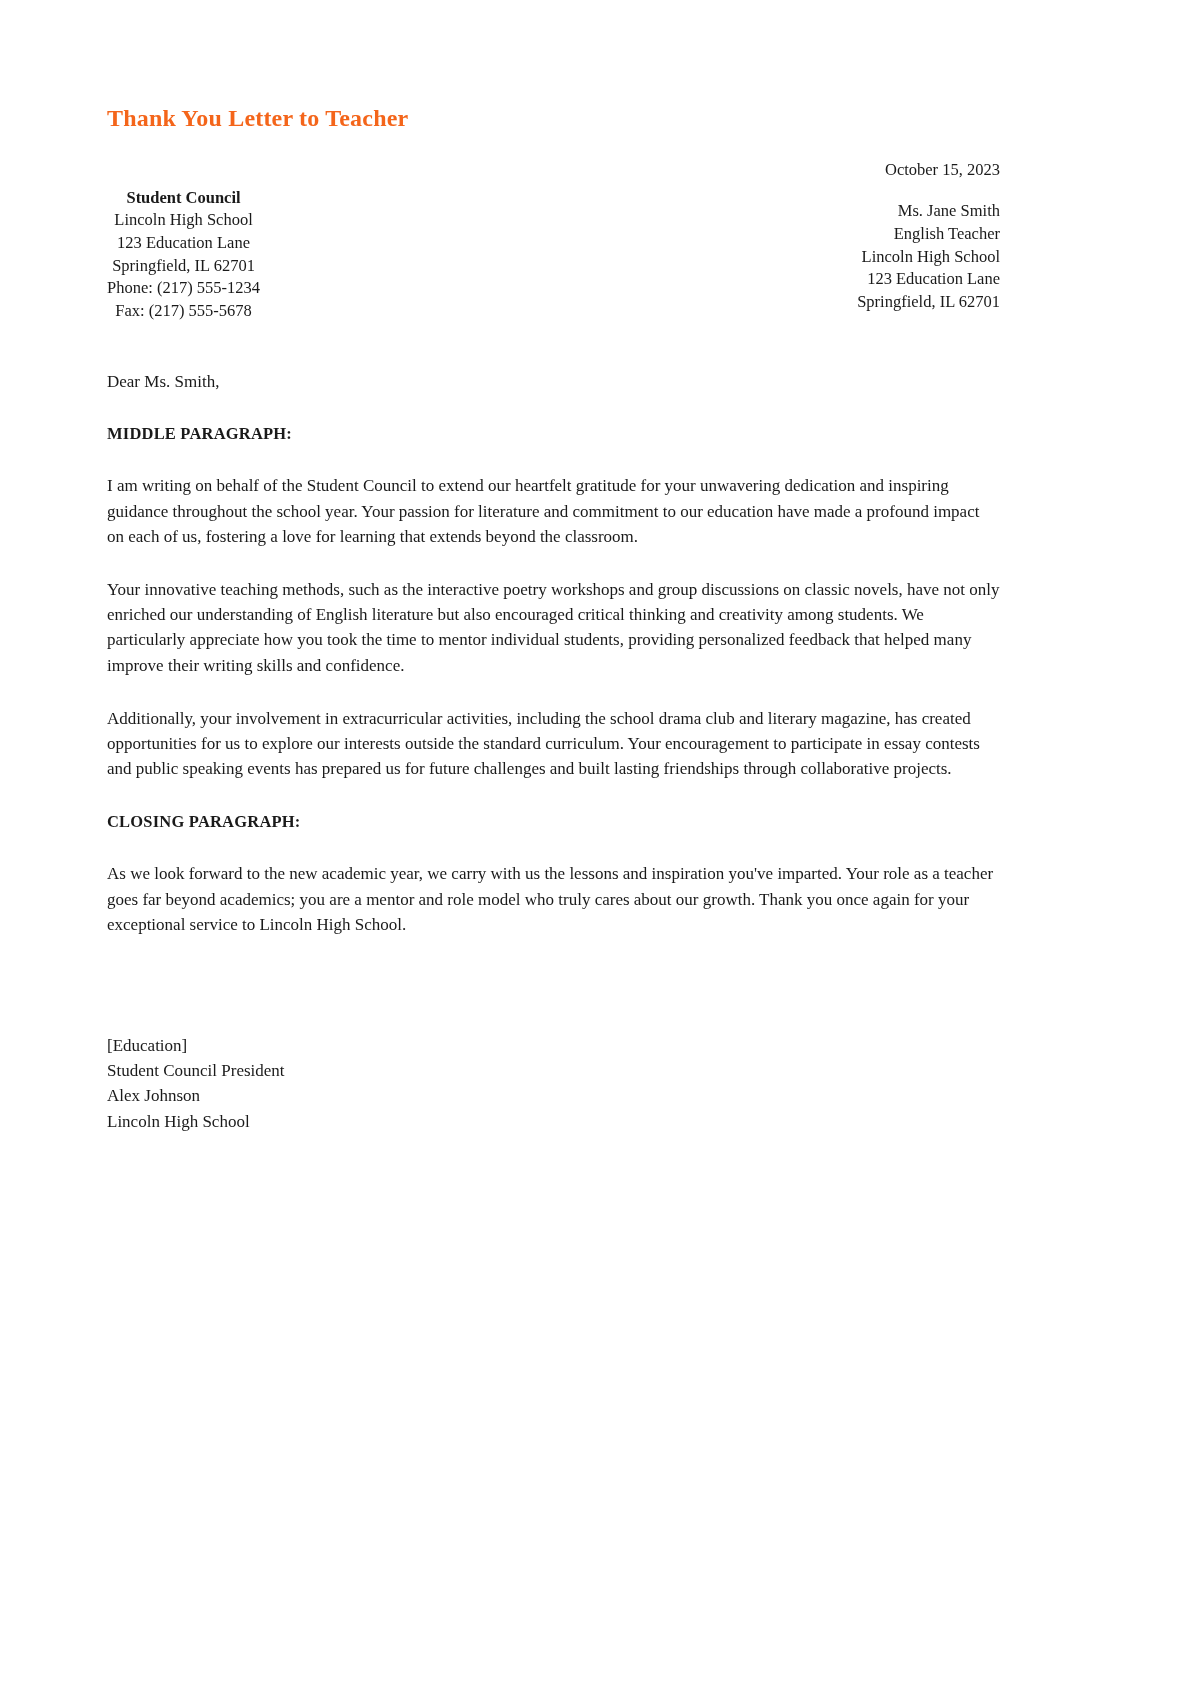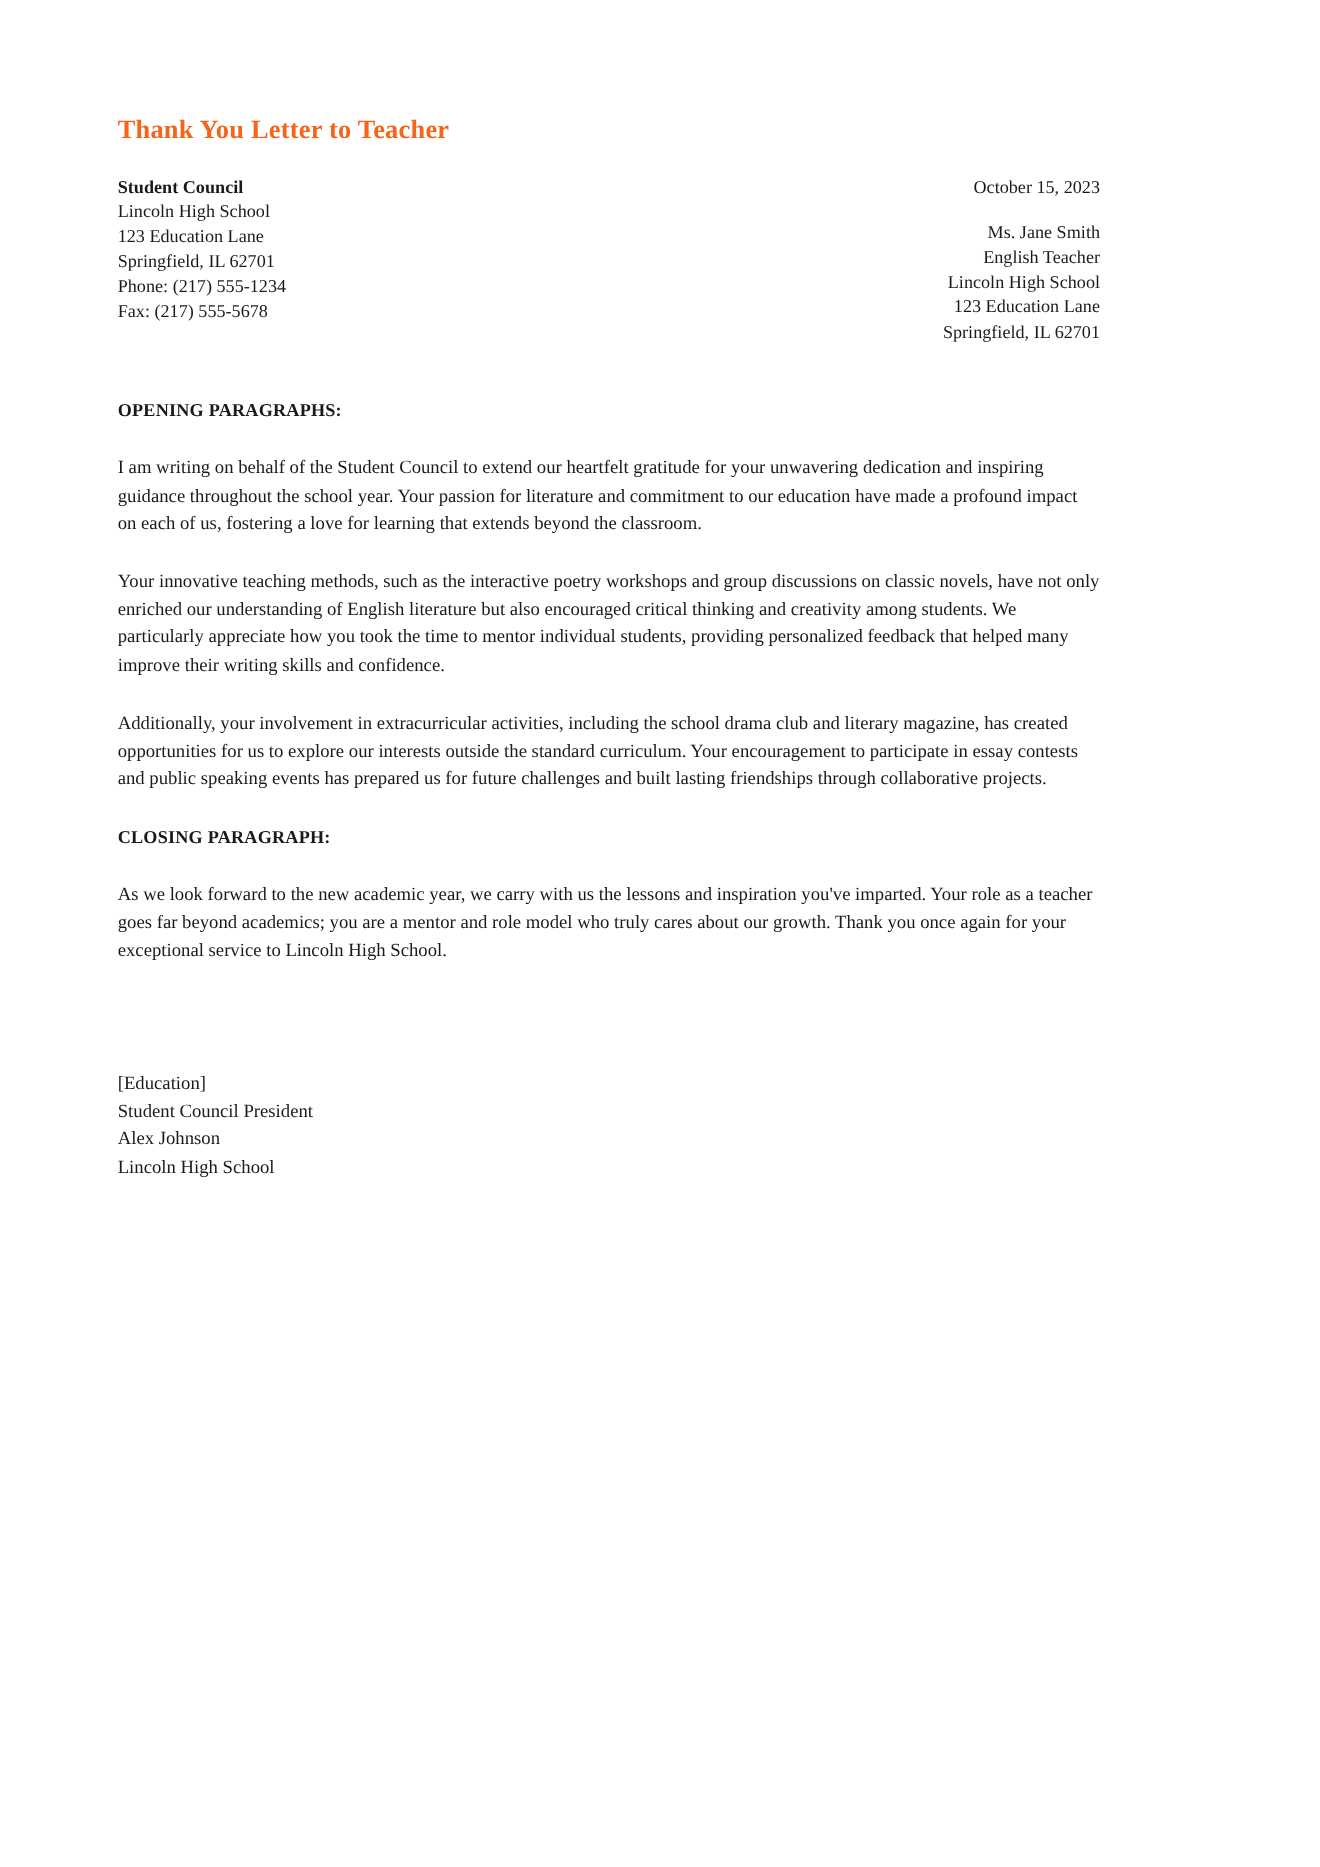--- a/index.html
+++ b/index.html
@@ -28,23 +28,24 @@
     margin: 0 0 26px 0;
     line-height: 1.2;
   }
   .head-row {
     display: flex;
     justify-content: space-between;
     align-items: flex-start;
     width: 893px;
   }
   .sender-block {
-    text-align: left;
+    text-align: center;
     font-size: 16.5px;
     line-height: 22.6px;
+    margin-top: 28px;
   }
   .sender-block .org {
     font-weight: bold;
   }
   .right-col {
     text-align: right;
     font-size: 16.5px;
     line-height: 22.6px;
   }
   .date-line {
@@ -117,22 +118,23 @@
         <div>Lincoln High School</div>
         <div>123 Education Lane</div>
         <div>Springfield, IL 62701</div>
       </div>
     </div>
 
   </div>
 
   <div class="body-area">
 
+    <p class="salutation">Dear Ms. Smith,</p>
 
-    <p class="section-heading">OPENING PARAGRAPHS:</p>
+    <p class="section-heading">MIDDLE PARAGRAPH:</p>
     <p class="para">I am writing on behalf of the Student Council to extend our heartfelt gratitude for your unwavering dedication and inspiring guidance throughout the school year. Your passion for literature and commitment to our education have made a profound impact on each of us, fostering a love for learning that extends beyond the classroom.</p>
 
     <p class="para">Your innovative teaching methods, such as the interactive poetry workshops and group discussions on classic novels, have not only enriched our understanding of English literature but also encouraged critical thinking and creativity among students. We particularly appreciate how you took the time to mentor individual students, providing personalized feedback that helped many improve their writing skills and confidence.</p>
     <p class="para">Additionally, your involvement in extracurricular activities, including the school drama club and literary magazine, has created opportunities for us to explore our interests outside the standard curriculum. Your encouragement to participate in essay contests and public speaking events has prepared us for future challenges and built lasting friendships through collaborative projects.</p>
 
     <p class="section-heading">CLOSING PARAGRAPH:</p>
     <p class="para">As we look forward to the new academic year, we carry with us the lessons and inspiration you've imparted. Your role as a teacher goes far beyond academics; you are a mentor and role model who truly cares about our growth. Thank you once again for your exceptional service to Lincoln High School.</p>
 
 
     <div class="signature-gap"></div>

